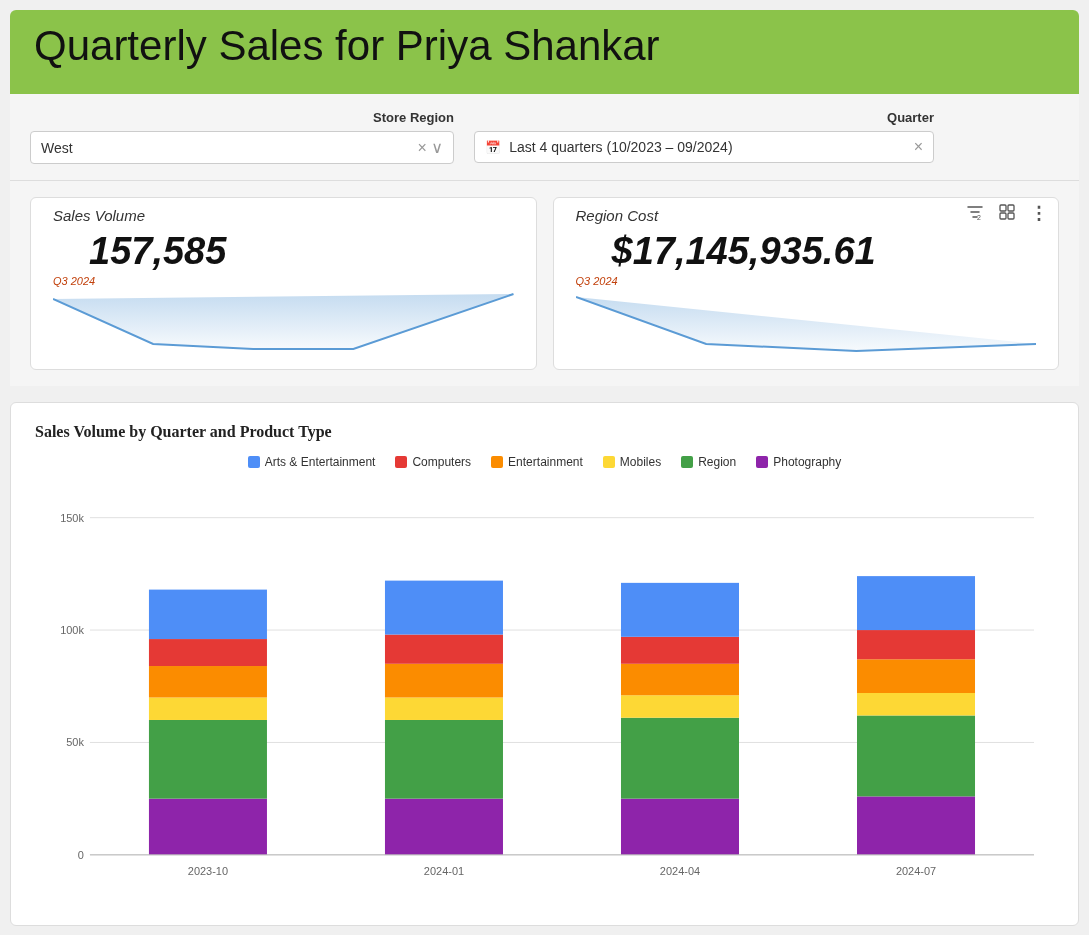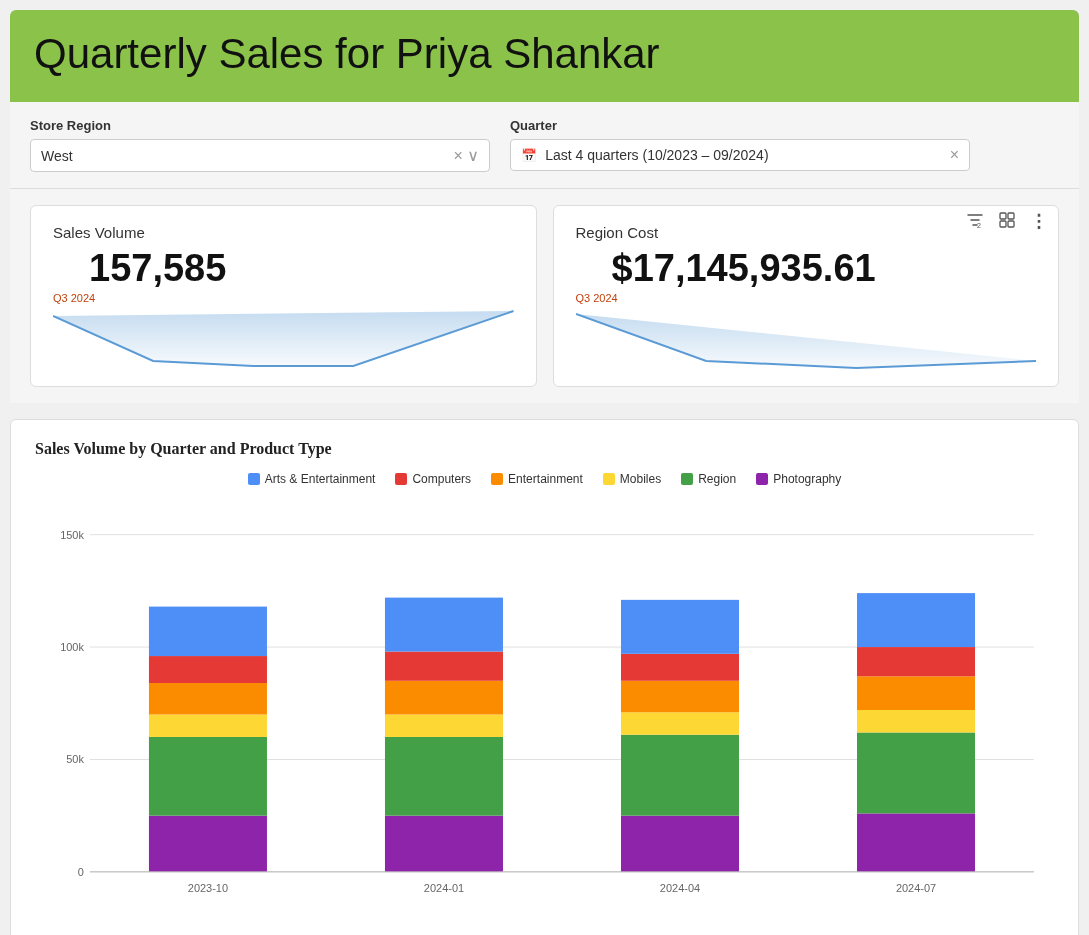--- a/index.html
+++ b/index.html
@@ -6,21 +6,21 @@
     body {
       font-family: -apple-system, BlinkMacSystemFont, 'Segoe UI', Arial, sans-serif;
       background: #f0f0f0;
       padding: 10px;
       width: 1089px;
       min-height: 935px;
     }
 
     .header {
       background: #8bc34a;
-      padding: 20px 24px 24px;
+      padding: 12px 24px 24px;
       border-radius: 6px 6px 0 0;
       margin-bottom: 0;
     }
 
     .header h1 {
       font-size: 42px;
       font-weight: 400;
       color: #111;
     }
 
@@ -29,20 +29,21 @@
       padding: 16px 20px;
       display: flex;
       gap: 20px;
       border-bottom: 1px solid #ddd;
     }
 
     .filter-group {
       display: flex;
       flex-direction: column;
       gap: 6px;
+      text-align: right;
     }
 
     .filter-label {
       font-size: 13px;
       font-weight: 600;
       color: #333;
     }
 
     .filter-select {
       display: flex;
@@ -51,21 +52,21 @@
       border: 1px solid #ccc;
       border-radius: 4px;
       padding: 6px 10px;
       font-size: 14px;
       color: #333;
       cursor: pointer;
       gap: 8px;
     }
 
     .filter-select-region {
-      width: 460px;
+      width: 424px;
     }
 
     .filter-select-quarter {
       width: 460px;
     }
 
     .filter-select .clear-x {
       margin-left: auto;
       color: #999;
       font-size: 16px;
@@ -94,23 +95,24 @@
     .toolbar-icon {
       cursor: pointer;
       padding: 3px;
       border-radius: 3px;
     }
 
     .metric-card {
       background: white;
       border: 1px solid #ddd;
       border-radius: 6px;
-      padding: 18px 22px 0 22px;
+      padding: 9px 22px 0 22px;
       flex: 1;
       overflow: hidden;
+      font-style: italic;
     }
 
     .metric-label {
       font-size: 15px;
       color: #333;
       margin-bottom: 6px;
     }
 
     .metric-value {
       font-size: 38px;

